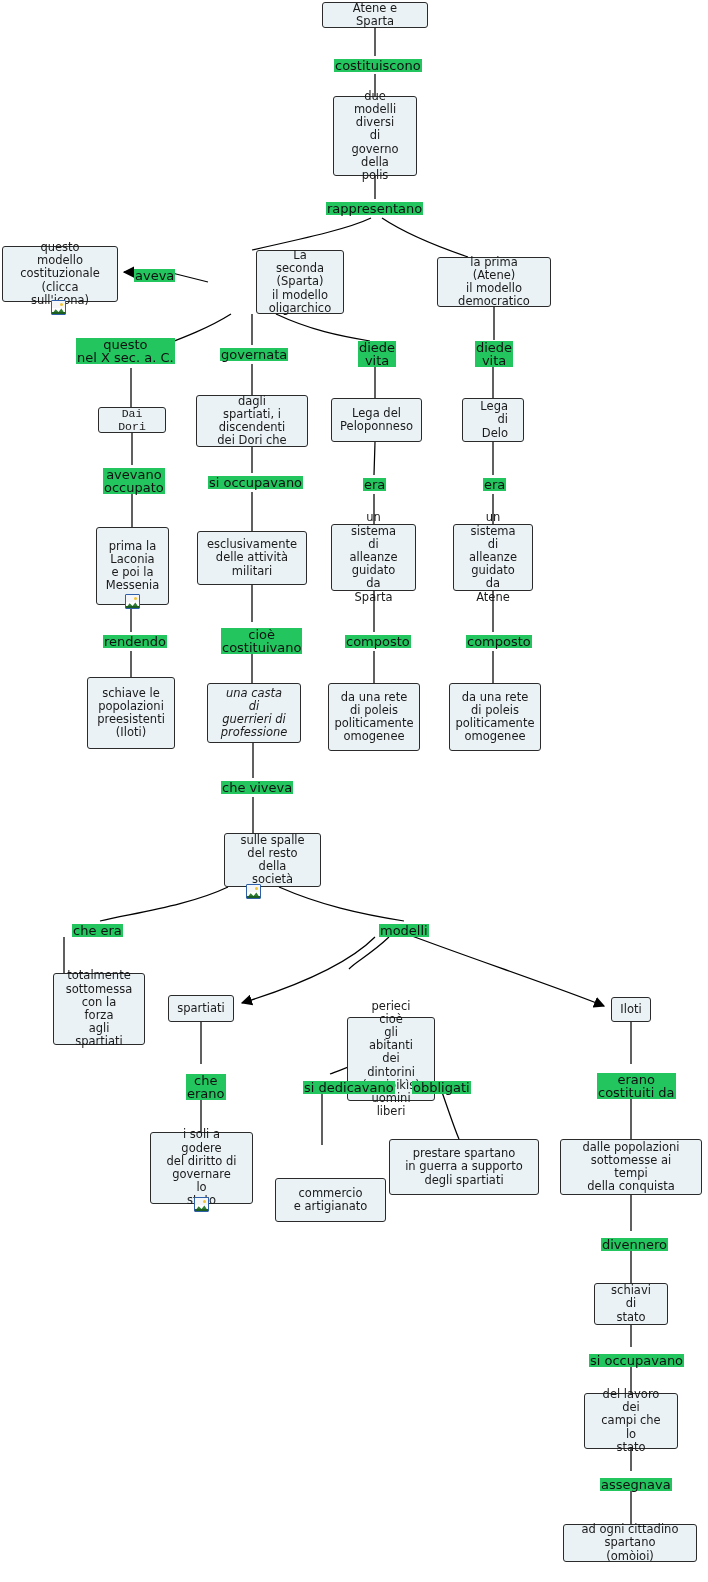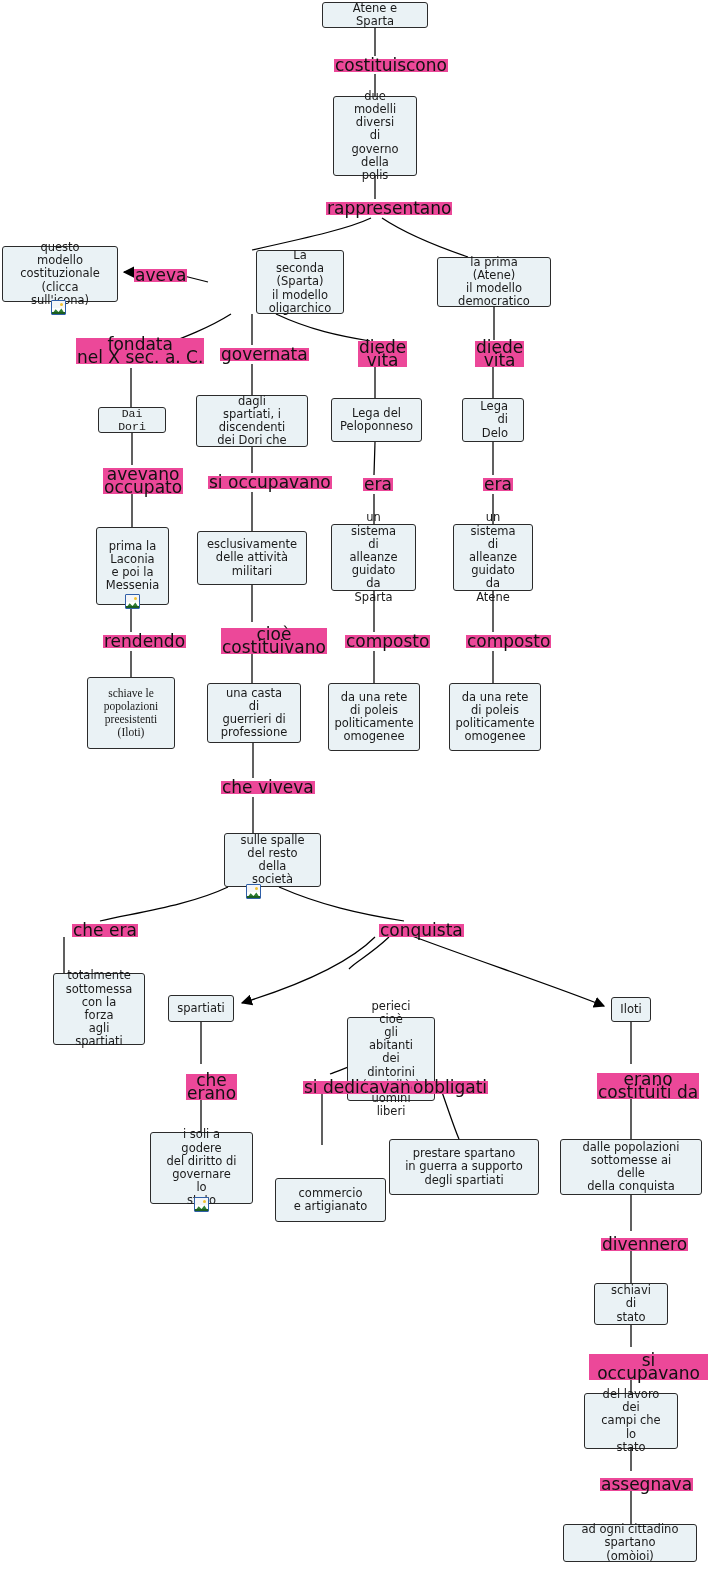--- a/index.html
+++ b/index.html
@@ -2,22 +2,22 @@
 <html><head>
 <meta charset="utf-8">
 <style>
   html,body{margin:0;padding:0;background:#ffffff;}
   #stage{position:relative;width:708px;height:1582px;background:#ffffff;
          font-family:"DejaVu Sans", sans-serif;overflow:hidden;}
   svg.edges{position:absolute;left:0;top:0;width:708px;height:1582px;pointer-events:none;}
   .node{position:absolute;box-sizing:border-box;background:#eaf2f5;border:1.4px solid #2b2b2b;
         border-radius:3px;display:flex;align-items:center;justify-content:center;text-align:center;
         color:#1a1a1a;font-size:11.5px;line-height:13.2px;padding:3px 15px;white-space:pre-line;}
-  .lbl{position:absolute;color:#111;font-size:17px;line-height:13px;text-align:center;
-       white-space:pre-line;background:#ec4899;padding:0 1px;}
+  .lbl{position:absolute;color:#111;font-size:13px;line-height:13px;text-align:center;
+       white-space:pre-line;background:#22c55e;padding:0 1px;}
   .picicon{position:absolute;width:15px;height:15px;border:1.6px solid #2f5fa8;background:#ffffff;
            box-sizing:border-box;border-radius:1px;overflow:hidden;}
   .picicon .sky{position:absolute;left:0;top:0;right:0;height:55%;background:#f4f6f8;}
   .picicon .sun{position:absolute;width:3.5px;height:3.5px;border-radius:50%;background:#f2c230;right:2px;top:1.5px;}
   .picicon .mtn{position:absolute;left:0;right:0;bottom:0;height:52%;background:#2e7d32;
                 clip-path:polygon(0% 100%,28% 30%,50% 70%,72% 18%,100% 100%);}
   .picicon .grnd{position:absolute;left:0;right:0;bottom:0;height:18%;background:#1b5e20;}
 </style>
 </head>
 <body>
@@ -119,25 +119,25 @@
 delle attività
 militari</div>
       <div class="node" style="left: 331px; top: 524px; width: 85px; height: 67px;">un sistema
 di alleanze
 guidato da
 Sparta</div>
       <div class="node" style="left: 453px; top: 524px; width: 80px; height: 67px;">un sistema
 di alleanze
 guidato da
 Atene</div>
-      <div class="node" style="left: 87px; top: 677px; width: 88px; height: 72px; font-family: Liberation Serif, serif;">schiave le
+      <div class="node" style="left: 87px; top: 677px; width: 88px; height: 72px;">schiave le
 popolazioni
 preesistenti
 (Iloti)</div>
-      <div class="node" style="left: 207px; top: 683px; width: 94px; height: 60px;">una casta di
+      <div class="node" style="left: 207px; top: 683px; width: 94px; height: 60px; font-style: italic;">una casta di
 guerrieri di
 professione</div>
       <div class="node" style="left: 328px; top: 683px; width: 92px; height: 68px;">da una rete
 di poleis
 politicamente
 omogenee</div>
       <div class="node" style="left: 449px; top: 683px; width: 92px; height: 68px;">da una rete
 di poleis
 politicamente
 omogenee</div>
@@ -158,54 +158,54 @@
       <div class="node" style="left: 150px; top: 1132px; width: 103px; height: 72px;">i soli a godere
 del diritto di
 governare lo
 stato</div>
       <div class="node" style="left: 275px; top: 1178px; width: 111px; height: 44px;">commercio
 e artigianato</div>
       <div class="node" style="left: 389px; top: 1139px; width: 150px; height: 56px;">prestare spartano
 in guerra a supporto
 degli spartiati</div>
       <div class="node" style="left: 560px; top: 1139px; width: 142px; height: 56px;">dalle popolazioni
-sottomesse ai delle
+sottomesse ai tempi
 della conquista</div>
       <div class="node" style="left: 594px; top: 1283px; width: 74px; height: 42px;">schiavi di
 stato</div>
       <div class="node" style="left: 584px; top: 1393px; width: 94px; height: 56px;">del lavoro dei
 campi che lo
 stato</div>
       <div class="node" style="left: 563px; top: 1524px; width: 134px; height: 38px;">ad ogni cittadino
 spartano (omòioi)</div>
     </div>
   <div id="labels">
       <div class="lbl" style="left: 334px; top: 59px;">costituiscono</div>
       <div class="lbl" style="left: 326px; top: 202px;">rappresentano</div>
       <div class="lbl" style="left: 134px; top: 269px;">aveva</div>
-      <div class="lbl" style="left: 76px; top: 338px;">fondata
+      <div class="lbl" style="left: 76px; top: 338px;">questo
 nel X sec. a. C.</div>
       <div class="lbl" style="left: 220px; top: 348px;">governata</div>
       <div class="lbl" style="left: 358px; top: 341px;">diede
 vita</div>
       <div class="lbl" style="left: 475px; top: 341px;">diede
 vita</div>
       <div class="lbl" style="left: 103px; top: 468px;">avevano
 occupato</div>
       <div class="lbl" style="left: 208px; top: 476px;">si occupavano</div>
       <div class="lbl" style="left: 363px; top: 478px;">era</div>
       <div class="lbl" style="left: 483px; top: 478px;">era</div>
       <div class="lbl" style="left: 103px; top: 635px;">rendendo</div>
       <div class="lbl" style="left: 221px; top: 628px;">cioè
 costituivano</div>
       <div class="lbl" style="left: 345px; top: 635px;">composto</div>
       <div class="lbl" style="left: 466px; top: 635px;">composto</div>
       <div class="lbl" style="left: 221px; top: 781px;">che viveva</div>
       <div class="lbl" style="left: 72px; top: 924px;">che era</div>
-      <div class="lbl" style="left: 379px; top: 924px;">conquista</div>
+      <div class="lbl" style="left: 379px; top: 924px;">modelli</div>
       <div class="lbl" style="left: 186px; top: 1074px;">che
 erano</div>
       <div class="lbl" style="left: 303px; top: 1081px;">si dedicavano</div>
       <div class="lbl" style="left: 412px; top: 1081px;">obbligati</div>
       <div class="lbl" style="left: 597px; top: 1073px;">erano
 costituiti da</div>
       <div class="lbl" style="left: 601px; top: 1238px;">divennero</div>
       <div class="lbl" style="left: 589px; top: 1354px;">si occupavano</div>
       <div class="lbl" style="left: 600px; top: 1478px;">assegnava</div>
     </div>

